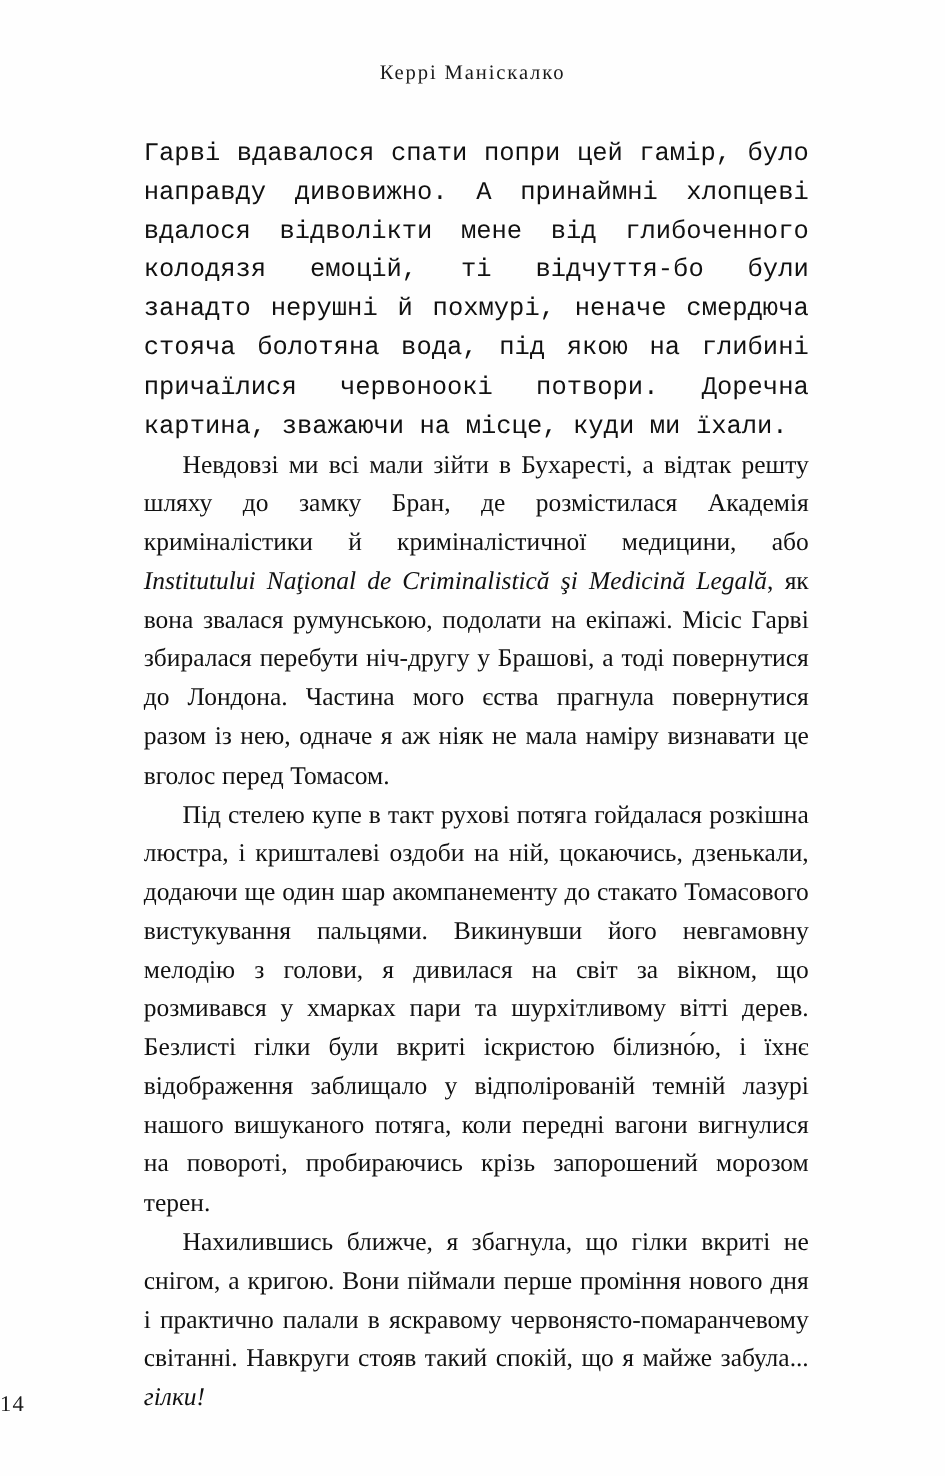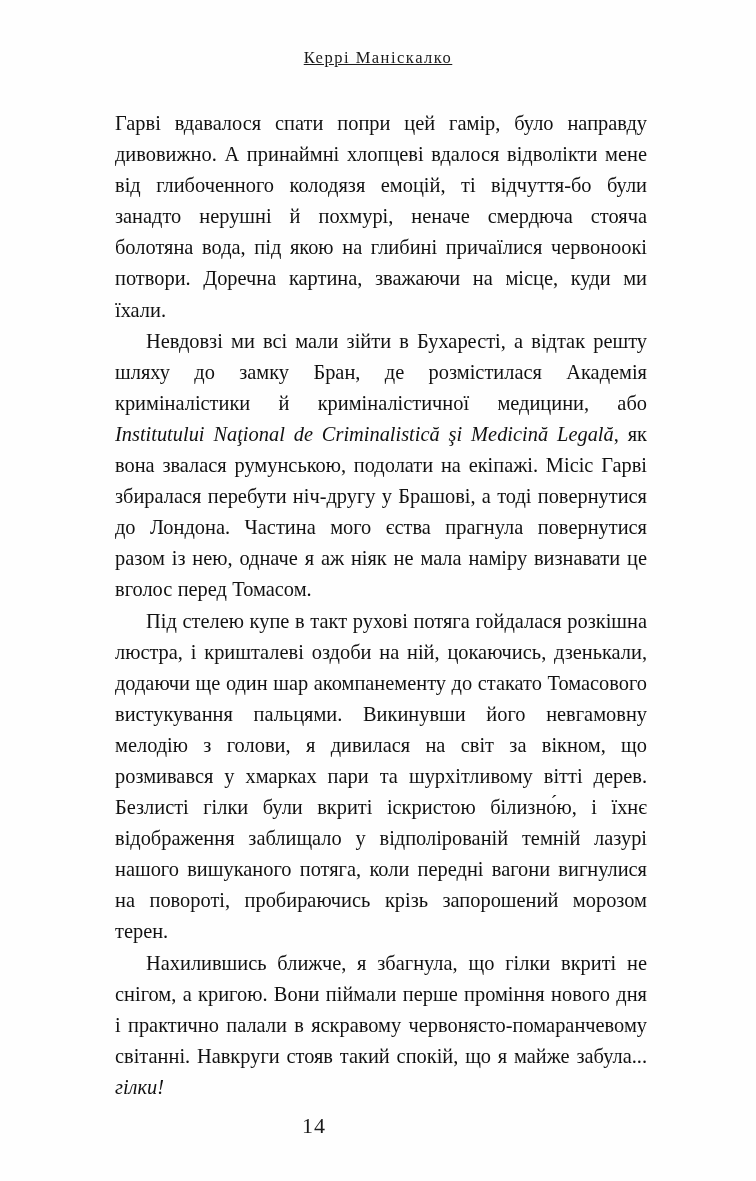--- a/index.html
+++ b/index.html
@@ -23,21 +23,20 @@
   .running-header {
     position: absolute;
     top: 48px;
     left: 0;
     width: 756px;
     text-align: center;
     font-size: 16.5px;
     letter-spacing: 1.5px;
     color: #1a1a1a;
     font-variant: normal;
-    text-decoration: underline;
   }
   .textblock {
     position: absolute;
     top: 108px;
     left: 115px;
     width: 532px;
   }
   p.para {
     margin: 0;
     text-indent: 31px;
@@ -45,31 +44,31 @@
     line-height: 31.1px;
     text-align: justify;
     text-justify: inter-word;
     color: #111111;
     hyphens: manual;
     -webkit-hyphens: manual;
     word-spacing: 0.2px;
   }
   p.para.first {
     text-indent: 0;
+    font-family: Liberation Mono, monospace;
   }
   em.ital {
     font-style: italic;
   }
   .folio {
     position: absolute;
     top: 1113px;
     left: 0;
     width: 628px;
-    text-align: center;
-    font-size: 22px;
+    font-size: 18px;
     letter-spacing: 1px;
     color: #1a1a1a;
     font-variant-numeric: oldstyle-nums;
   }
 </style>
 </head>
 <body>
 
 <div class="page">
 

